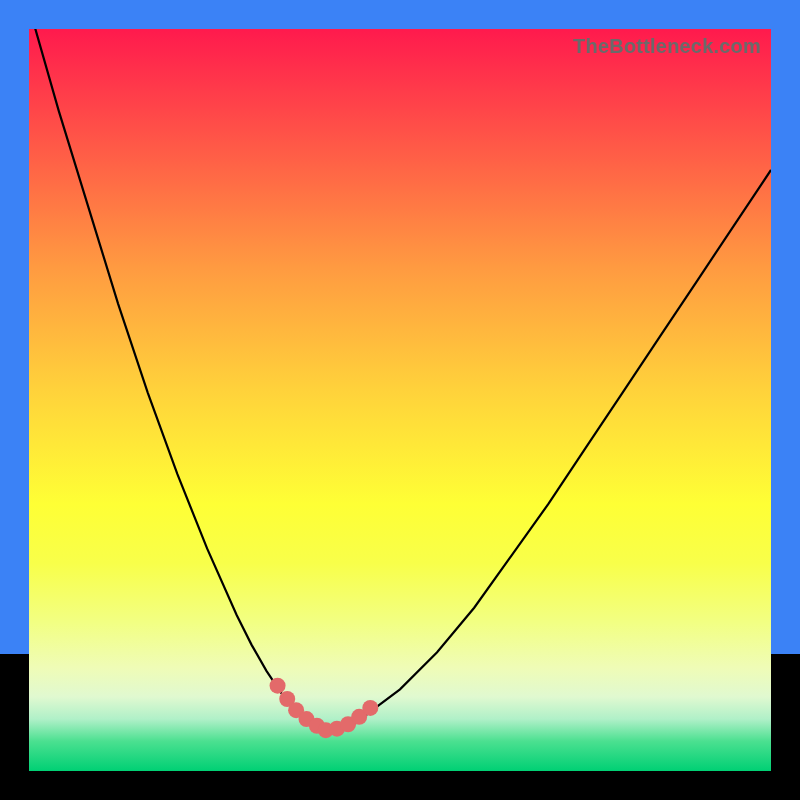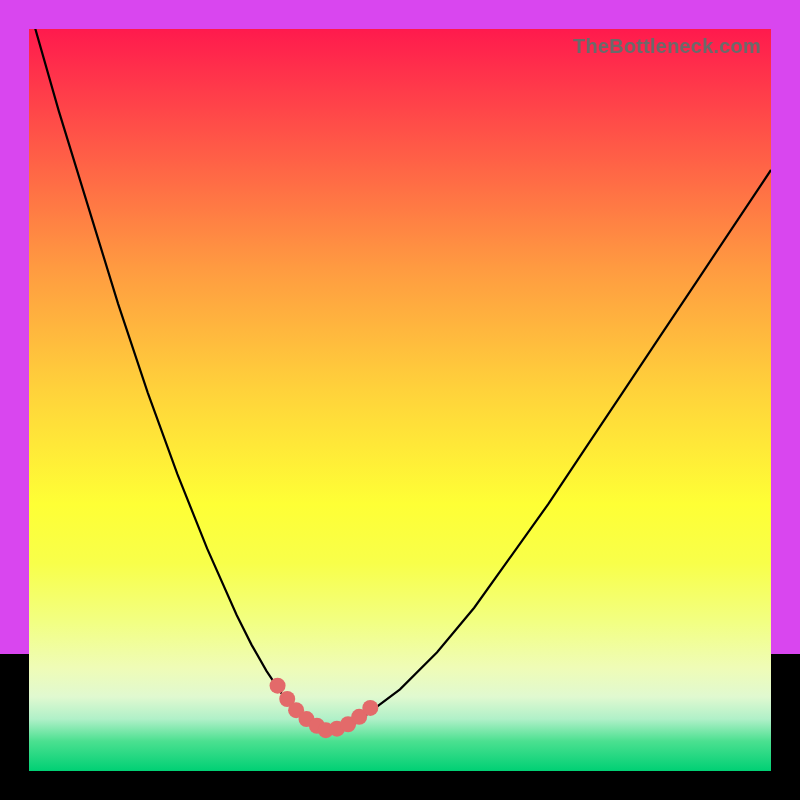--- a/index.html
+++ b/index.html
@@ -1,21 +1,21 @@
 <!DOCTYPE html>
 <html><head>
 <meta charset="utf-8">
 <style>
   * { margin: 0; padding: 0; box-sizing: border-box; }
   html, body { width: 800px; height: 800px; overflow: hidden; background: #000; }
   .frame {
     position: relative;
     width: 800px;
     height: 654px;
-    background: #d946ef;
+    background: #3b82f6;
   }
   .plot-area {
     position: absolute;
     left: 29px;
     top: 29px;
     width: 742px;
     height: 742px;
     background: linear-gradient(to bottom,
       #ff1a4d 0%,
       #ff3a4a 8%,

